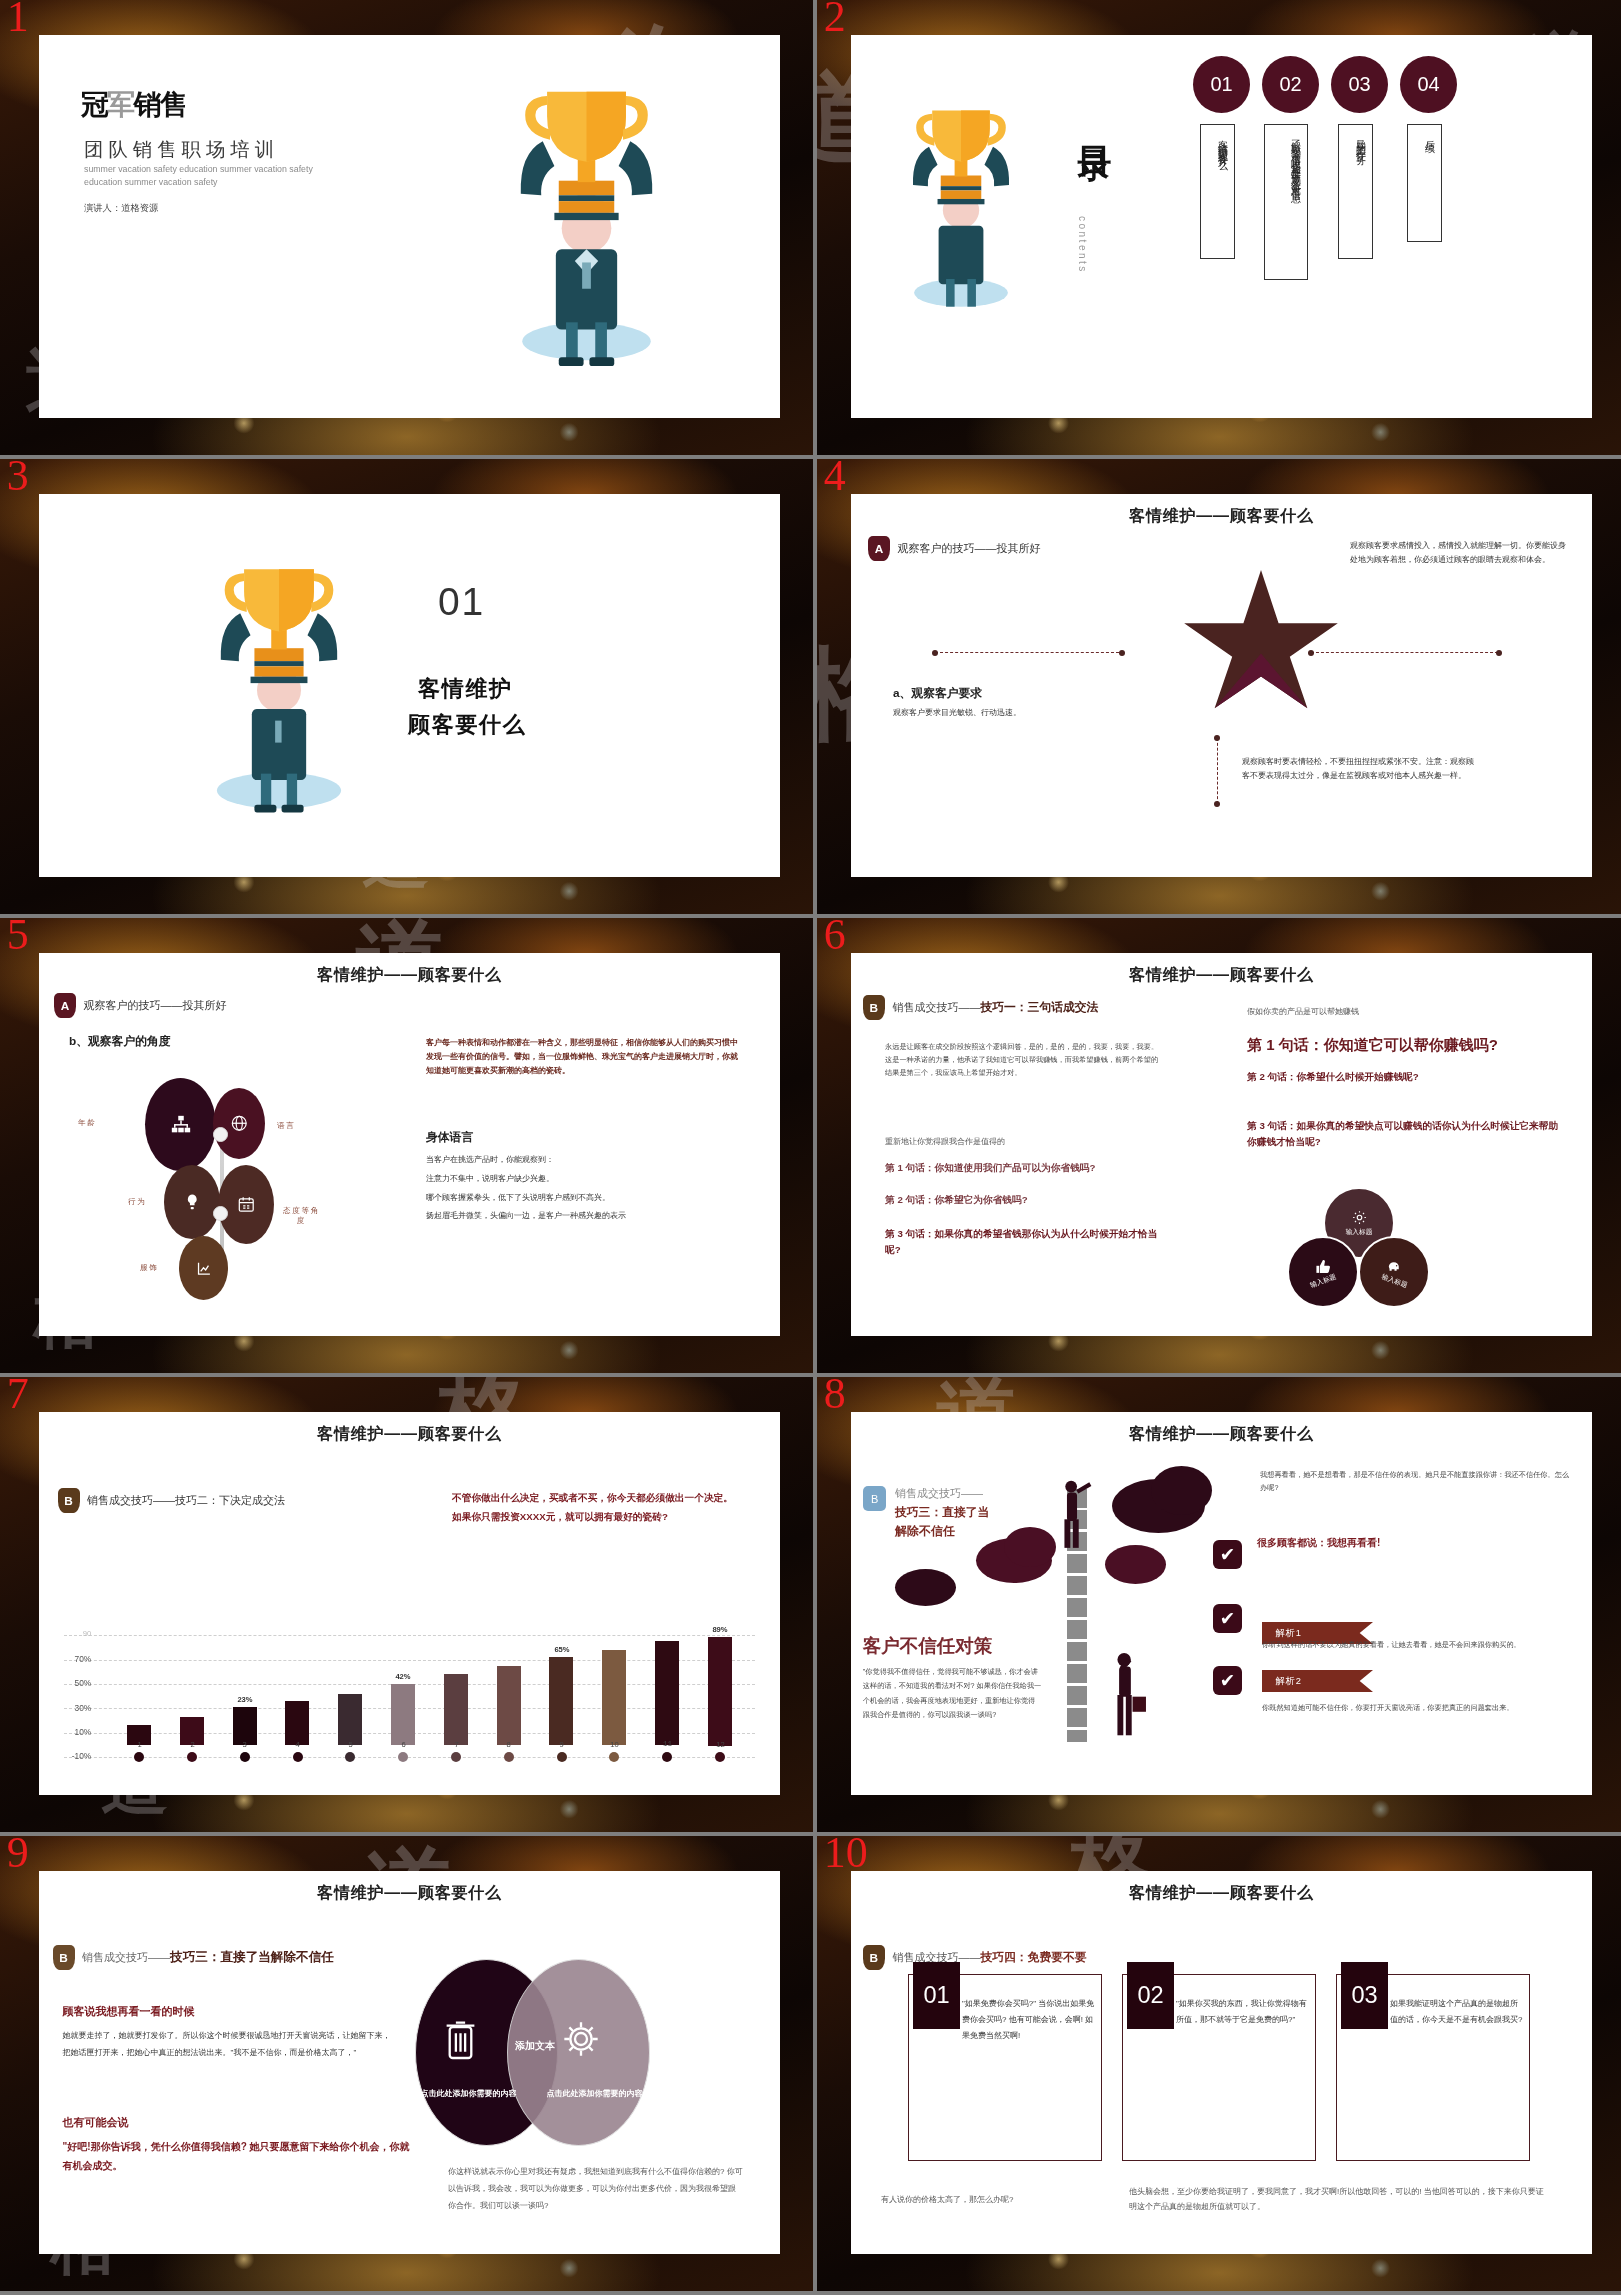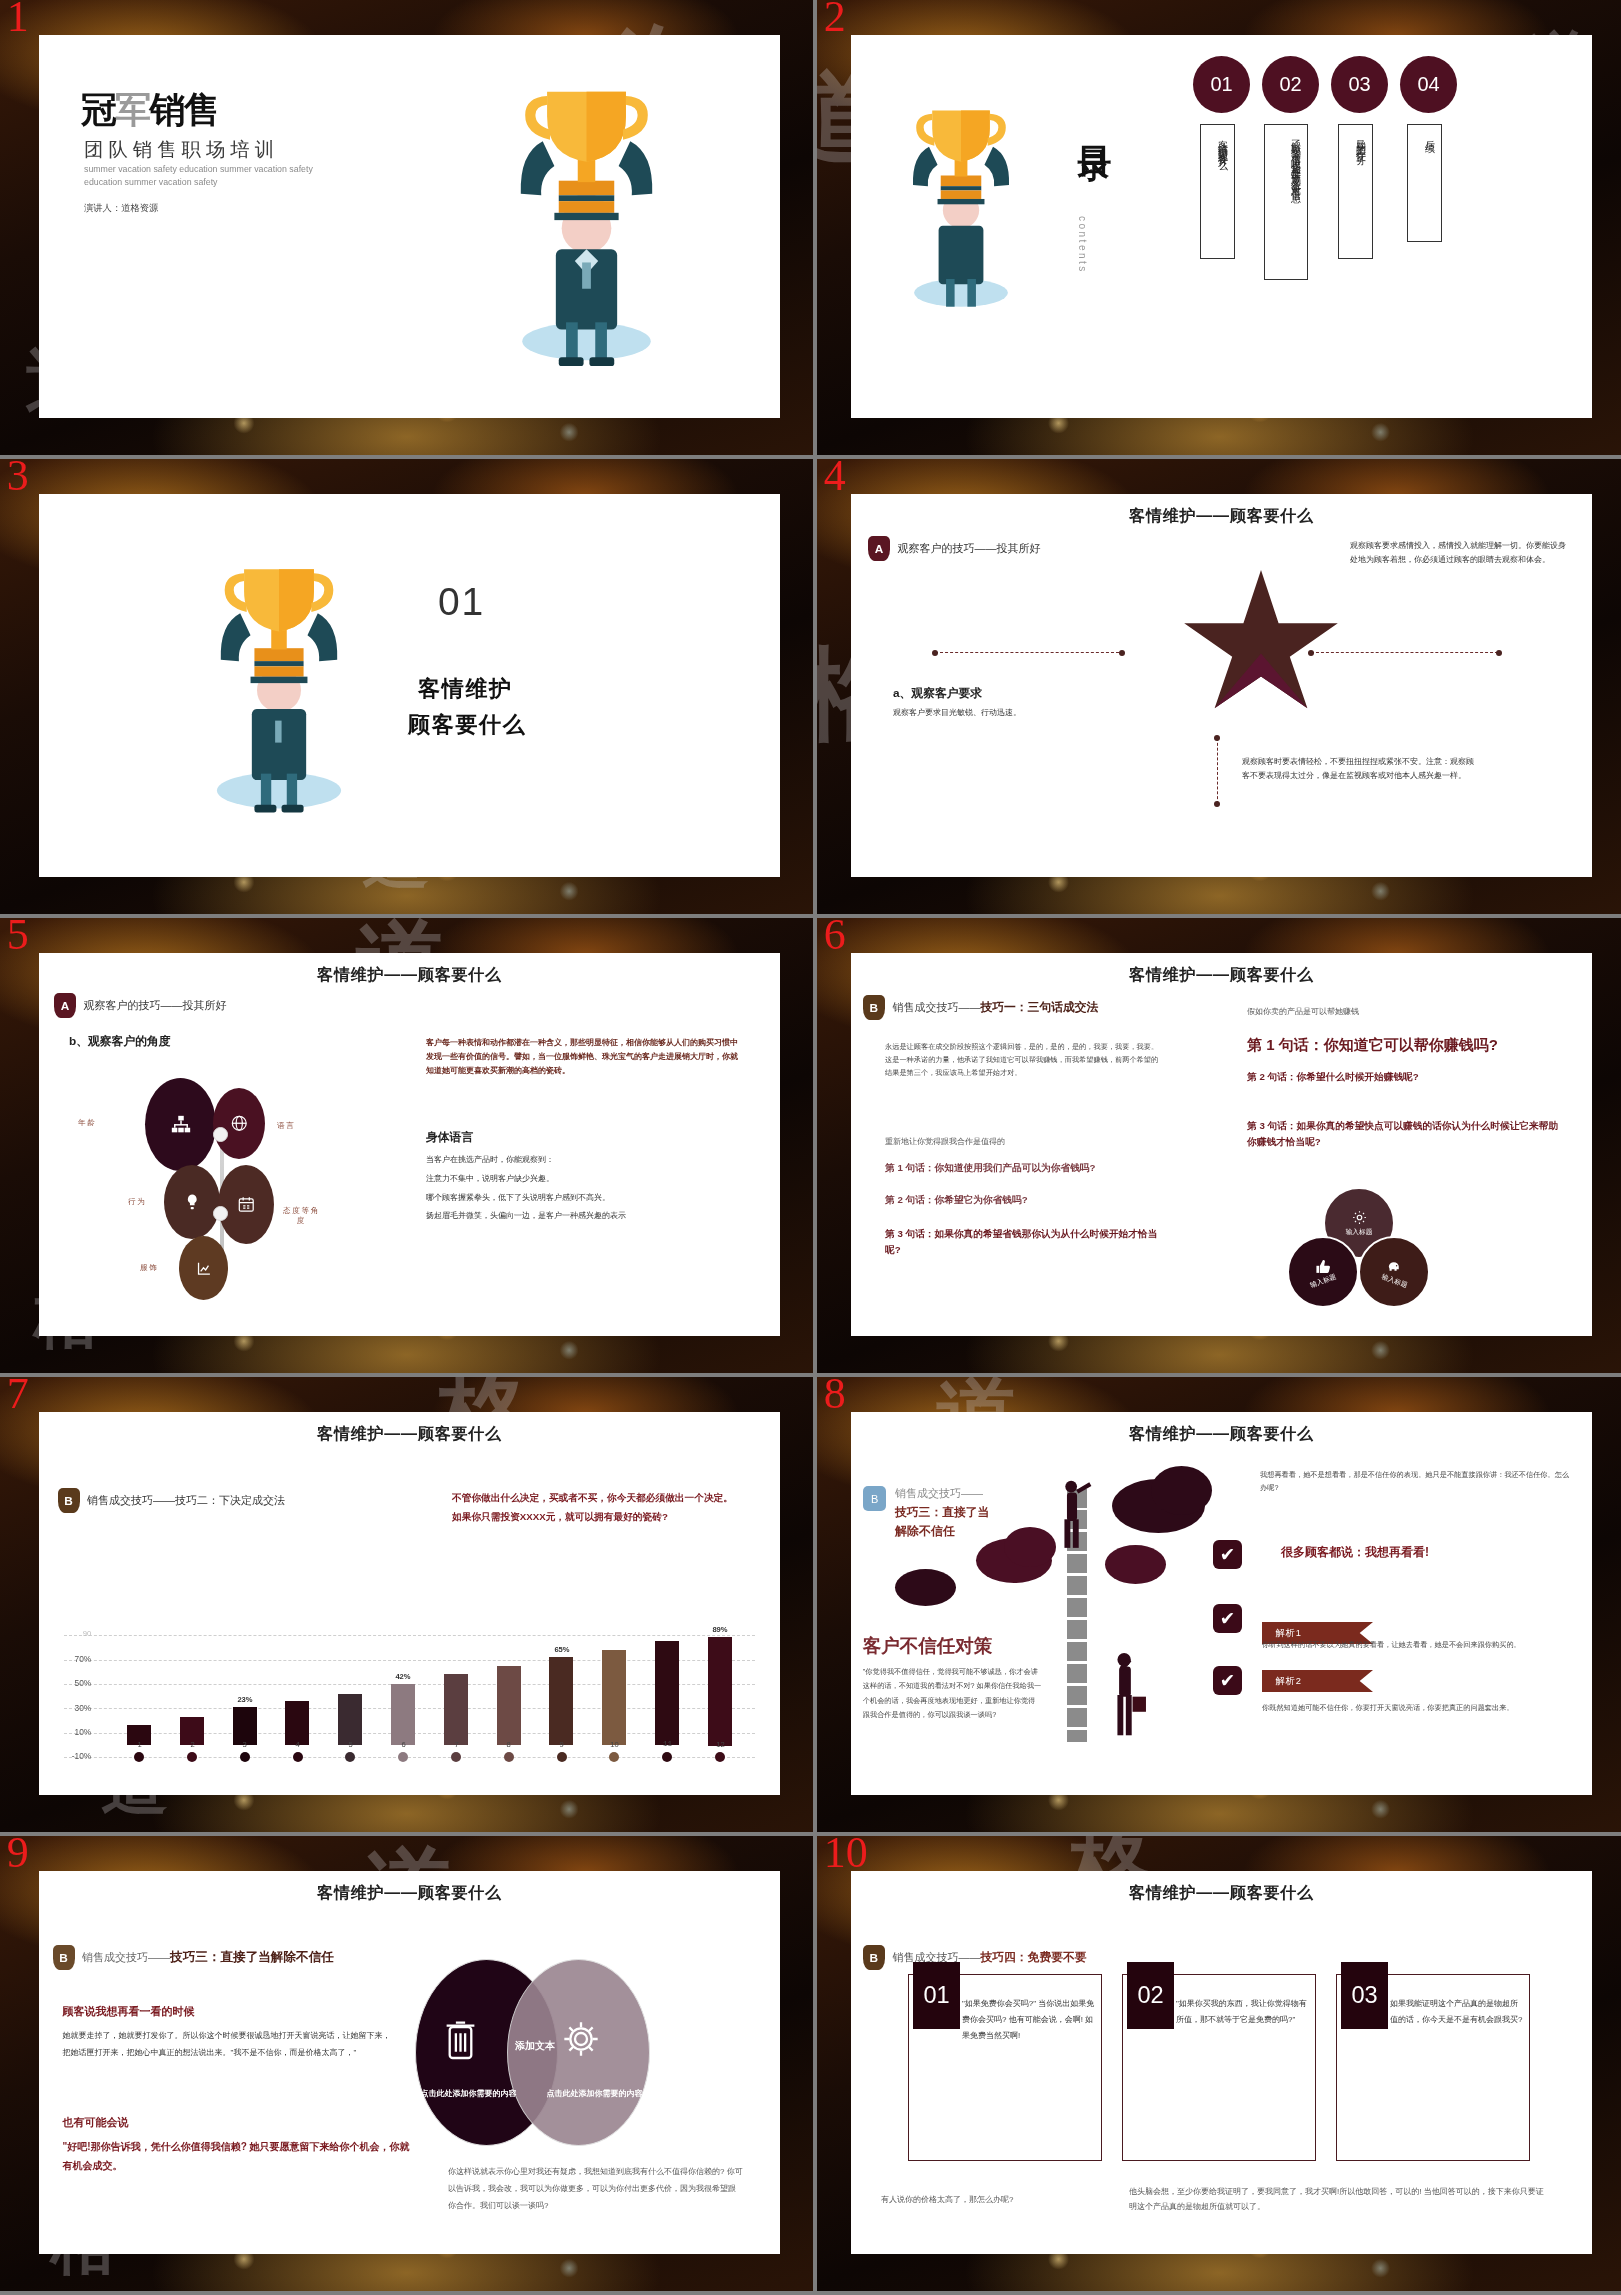--- a/index.html
+++ b/index.html
@@ -71,21 +71,21 @@
     display: flex; align-items: center; justify-content: center;
     flex: 0 0 auto;
   }
   .badge.brown { background: #5a3a1c; }
   .row { display: flex; align-items: center; gap: 7.6px; }
   .hl-dark { color: #4d2118; font-weight: 700; }
   .txt-sm { font-size: 8px; line-height: 1.75; color: #333; }
   .txt-xs { font-size: 7.2px; line-height: 1.8; color: #444; }
 
   
-  .s1-title { position:absolute; left:42px; top:51px; font-size:36px; font-weight:900; color:#111;
+  .s1-title { position:absolute; left:42px; top:51px; font-size:28px; font-weight:900; color:#111;
               letter-spacing:-1.7px; font-family:"Liberation Sans", sans-serif; }
   .s1-title .grey { color:#9a9a9a; }
   .s1-sub { position:absolute; left:45px; top:101px; font-size:19.4px; color:#3a3a3a; letter-spacing:5px; font-weight:400;}
   .s1-en { position:absolute; left:45px; top:128px; font-size:8.8px; color:#8b8b8b; line-height:1.5; width:253px;}
   .s1-pres { position:absolute; left:45px; top:167px; font-size:9.3px; color:#444; }
 
   
   .s2-mulu { position:absolute; font-size:34px; font-weight:900; color:#111; writing-mode:vertical-rl; letter-spacing:3.4px;}
   .s2-contents { position:absolute; font-size:10px; color:#9a9a9a; writing-mode:vertical-rl; letter-spacing:2.5px;}
   .s2-circle { position:absolute; width:57px; height:57px; border-radius:50%; background:#4e1022;
@@ -536,21 +536,21 @@
         <rect x="18" y="22" width="14" height="36" rx="4" fill="#2d0a18"></rect>
         <rect x="16" y="56" width="7" height="48" fill="#2d0a18"></rect>
         <rect x="26" y="56" width="7" height="48" fill="#2d0a18"></rect>
         <rect x="34" y="58" width="16" height="18" fill="#3d0c18"></rect>
         <rect x="28" y="12" width="6" height="14" transform="rotate(40 28 12)" fill="#2d0a18"></rect>
       </svg>
 
       <div class="txt-xs" style="position:absolute;left:409px;top:57px;width:312px;">我想再看看，她不是想看看，那是不信任你的表现。她只是不能直接跟你讲：我还不信任你。怎么办呢?</div>
 
       <div class="chk" style="left:362px;top:128px;">✔</div>
-      <div style="position:absolute;left:406px;top:132px;font-size:12px;font-weight:700;color:#7a1a20;margin-left:24px;">很多顾客都说：我想再看看!</div>
+      <div style="position:absolute;left:406px;top:124px;font-size:10px;font-weight:700;color:#7a1a20;">很多顾客都说：我想再看看!</div>
 
       <div class="chk" style="left:362px;top:192px;">✔</div>
       <div class="ribbon" style="left:411px;top:210px;width:111px;">解析1</div>
       <div class="txt-xs" style="position:absolute;left:411px;top:227px;width:310px;">你听到这样的话不要以为她真的要看看，让她去看看，她是不会回来跟你购买的。</div>
 
       <div class="chk" style="left:362px;top:254px;">✔</div>
       <div class="ribbon" style="left:411px;top:258px;width:111px;">解析2</div>
       <div class="txt-xs" style="position:absolute;left:411px;top:290px;width:310px;">你既然知道她可能不信任你，你要打开天窗说亮话，你要把真正的问题套出来。</div>
 
       <div style="position:absolute;left:11.8px;top:221px;font-size:18.5px;font-weight:900;color:#7a2a30;">客户不信任对策</div>

